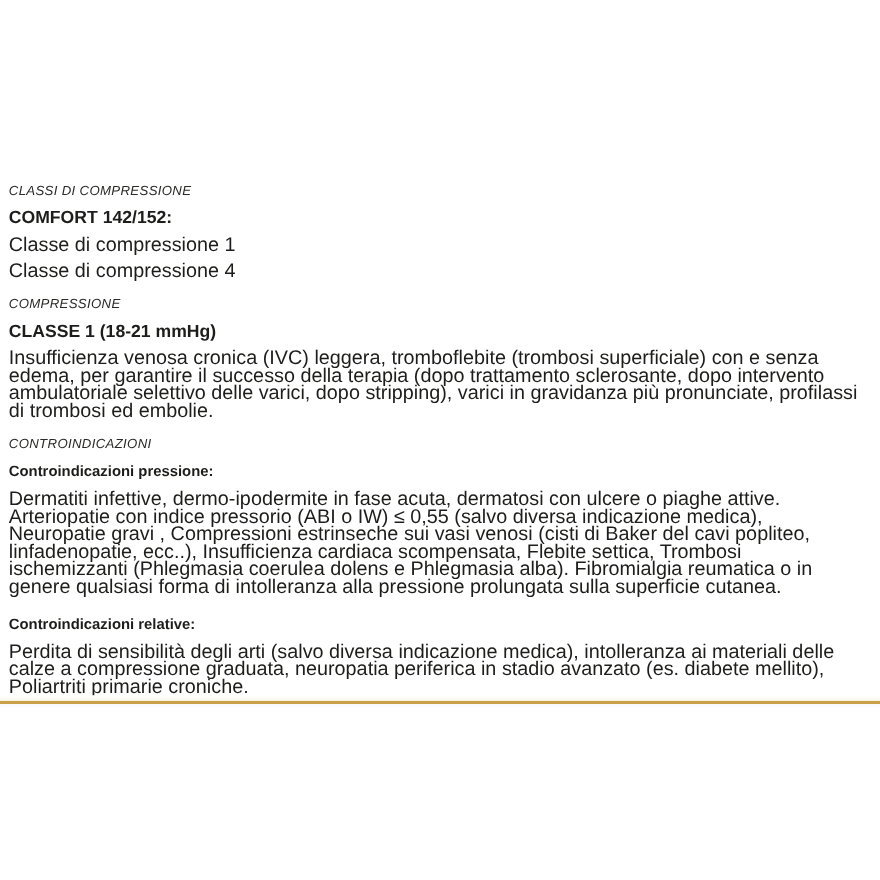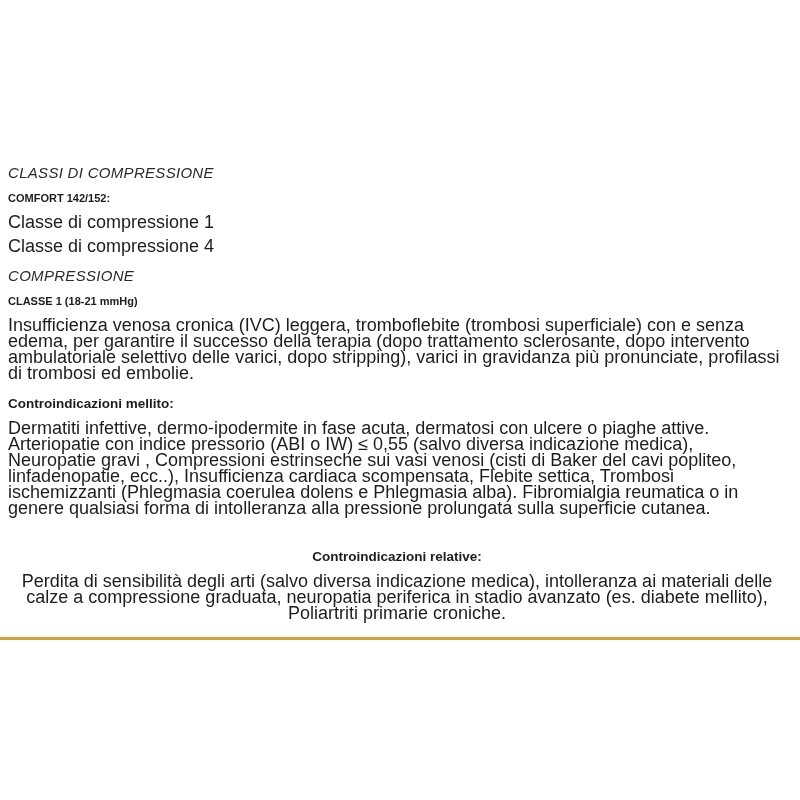--- a/index.html
+++ b/index.html
@@ -14,40 +14,40 @@
   .content {
     position: absolute;
     top: 166px;
     left: 8px;
     right: 14px;
   }
   section { margin-bottom: 15px; }
   .section-heading {
     font-style: italic;
     font-weight: 400;
-    font-size: 15px;
+    font-size: 12px;
     line-height: 14px;
     letter-spacing: 0.3px;
     margin-bottom: 11px;
     color: #2a2a28;
   }
   .item .label {
     font-weight: 700;
-    font-size: 11px;
+    font-size: 16px;
     line-height: 15px;
     margin-bottom: 8px;
   }
   .item .text {
     font-weight: 400;
     font-size: 18px;
     line-height: 16px;
     margin-bottom: 8px;
   }
   .contra .label { font-size: 13.5px; line-height: 16px; }
-  .contra .item + .item { margin-top: 33px; text-align: center; }
+  .contra .item + .item { margin-top: 19px; }
   .divider {
     position: absolute;
     top: 637px;
     left: 0;
     width: 800px;
     height: 3px;
   }
   .divider::before {
     content: "";
     position: absolute;
@@ -81,22 +81,23 @@
     <h2 class="section-heading">COMPRESSIONE</h2>
     <div class="item">
       <p class="label">CLASSE 1 (18-21 mmHg)</p>
     </div>
     <div class="item">
       <p class="text">Insufficienza venosa cronica (IVC) leggera, tromboflebite (trombosi superficiale) con e senza edema, per garantire il successo della terapia (dopo trattamento sclerosante, dopo intervento ambulatoriale selettivo delle varici, dopo stripping), varici in gravidanza più pronunciate, profilassi di trombosi ed embolie.</p>
     </div>
   </section>
 
   <section class="contra">
+    <h2 class="section-heading">CONTROINDICAZIONI</h2>
     <div class="item">
-      <p class="label">Controindicazioni mellito:</p>
+      <p class="label">Controindicazioni pressione:</p>
       <p class="text">Dermatiti infettive, dermo-ipodermite in fase acuta, dermatosi con ulcere o piaghe attive. Arteriopatie con indice pressorio (ABI o IW) ≤ 0,55 (salvo diversa indicazione medica), Neuropatie gravi , Compressioni estrinseche sui vasi venosi (cisti di Baker del cavi popliteo, linfadenopatie, ecc..), Insufficienza cardiaca scompensata, Flebite settica, Trombosi ischemizzanti (Phlegmasia coerulea dolens e Phlegmasia alba). Fibromialgia reumatica o in genere qualsiasi forma di intolleranza alla pressione prolungata sulla superficie cutanea.</p>
     </div>
     <div class="item">
       <p class="label">Controindicazioni relative:</p>
       <p class="text">Perdita di sensibilità degli arti (salvo diversa indicazione medica), intolleranza ai materiali delle calze a compressione graduata, neuropatia periferica in stadio avanzato (es. diabete mellito), Poliartriti primarie croniche.</p>
     </div>
   </section>
 
 </main>
 

